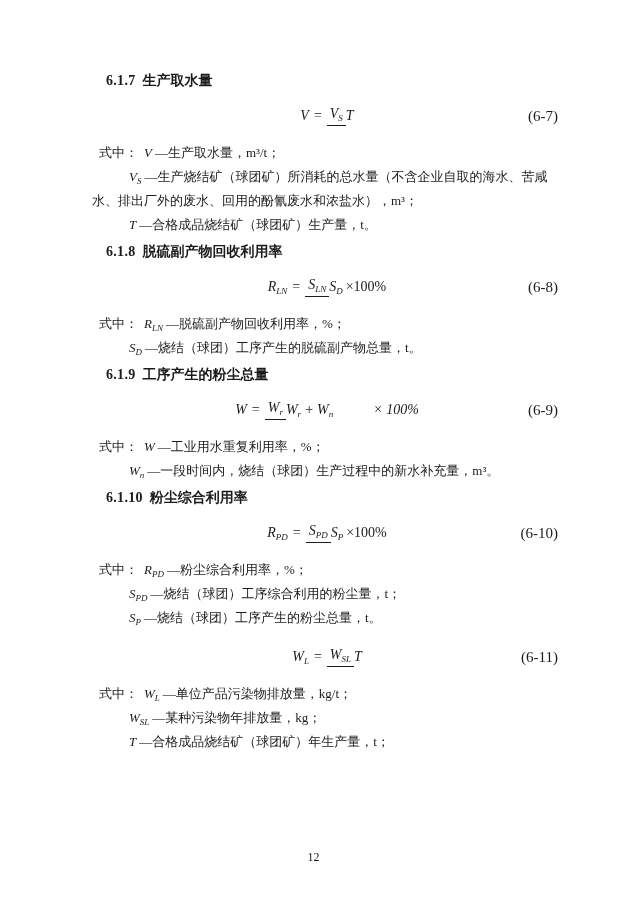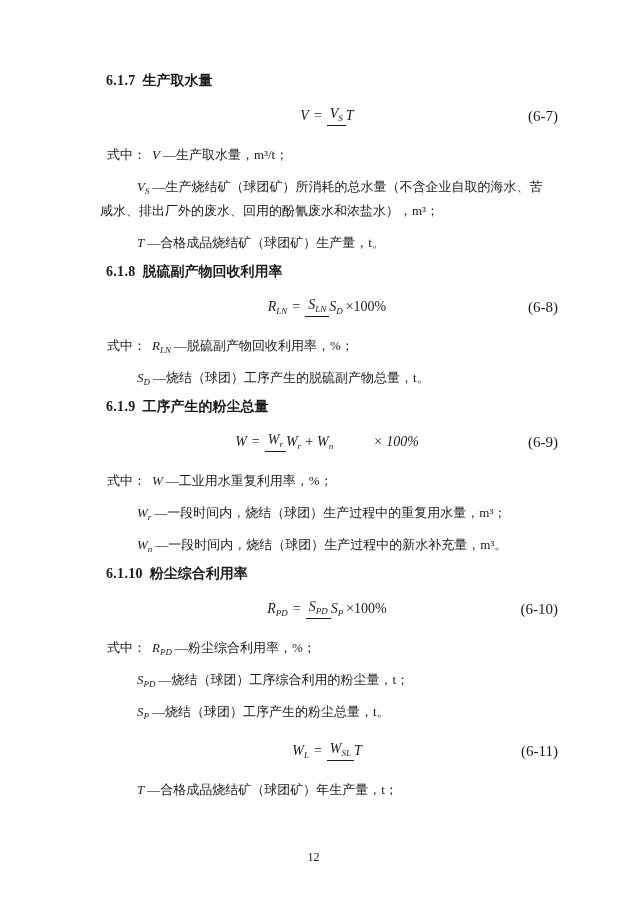--- a/index.html
+++ b/index.html
@@ -22,21 +22,21 @@
   sub.vsub { font-size: 9px; font-style: italic; font-family: "Liberation Serif", serif; line-height: 1; vertical-align: -3px; }
   .eq { margin: 0 5px; }
   .op { margin: 0 4px; }
   .frac { display: inline-flex; flex-direction: row; line-height: 15px; }
   .fnum { border-bottom: 1px solid #1b1b1b; padding: 0 3px 2px; text-align: center; }
   .fden { padding-top: 2px; text-align: center; }
   .suffix { margin-left: 3px; }
   .suffix.italic { font-style: italic; margin-left: 40px; }
   .eqno { position: absolute; right: 4px; top: 50%; transform: translateY(-50%); font-size: 15px; text-align: right; }
   .defs { font-size: 13px; }
-  .def { margin: 8px; line-height: 24px; padding-left: 37px; }
+  .def { margin: 0; line-height: 24px; padding-left: 37px; }
   .def.first { padding-left: 7px; }
   .def.wrap { padding-left: 0; text-indent: 37px; }
   .where { margin-right: 6px; }
   .desc { margin-left: 3px; }
   .page-footer { position: absolute; left: 0; right: 13px; top: 850px; text-align: center; font-size: 12px; }
 </style>
 </head>
 <body>
 
 <div class="content">
@@ -90,21 +90,20 @@
         <span class="frac">
           <span class="fnum"><span class="var">W</span><sub class="vsub">r</sub></span>
           <span class="fden"><span class="var">W</span><sub class="vsub">r</sub><span class="op">+</span><span class="var">W</span><sub class="vsub">n</sub></span>
         </span>
         <span class="suffix italic">× 100%</span>
       </div>
       <span class="eqno">(6-9)</span>
     </div>
     <div class="defs">
         <p class="def first"><span class="where">式中：</span><span class="var">W</span><span class="desc">—工业用水重复利用率，%；</span></p>
-        <p class="def"><span class="var">W</span><sub class="vsub">r</sub><span class="desc">—一段时间内，烧结（球团）生产过程中的重复用水量，m³；</span></p>
         <p class="def"><span class="var">W</span><sub class="vsub">n</sub><span class="desc">—一段时间内，烧结（球团）生产过程中的新水补充量，m³。</span></p>
       </div>
   </section>
 
   <section class="doc-section">
     <h3 class="sec-heading"><span class="sec-num">6.1.10</span><span class="sec-title">粉尘综合利用率</span></h3>
     <div class="formula-row">
       <div class="formula">
         <span class="lhs"><span class="var">R</span><sub class="vsub">PD</sub></span>
         <span class="eq">=</span>
@@ -130,17 +129,19 @@
         <span class="eq">=</span>
         <span class="frac">
           <span class="fnum"><span class="var">W</span><sub class="vsub">SL</sub></span>
           <span class="fden"><span class="var">T</span></span>
         </span>
 
       </div>
       <span class="eqno">(6-11)</span>
     </div>
     <div class="defs">
+        <p class="def first"><span class="where">式中：</span><span class="var">W</span><sub class="vsub">L</sub><span class="desc">—单位产品污染物排放量，kg/t；</span></p>
+        <p class="def"><span class="var">W</span><sub class="vsub">SL</sub><span class="desc">—某种污染物年排放量，kg；</span></p>
         <p class="def"><span class="var">T</span><span class="desc">—合格成品烧结矿（球团矿）年生产量，t；</span></p>
       </div>
   </section>
 </div>
 <div class="page-footer">12</div>
 
 </body></html>

